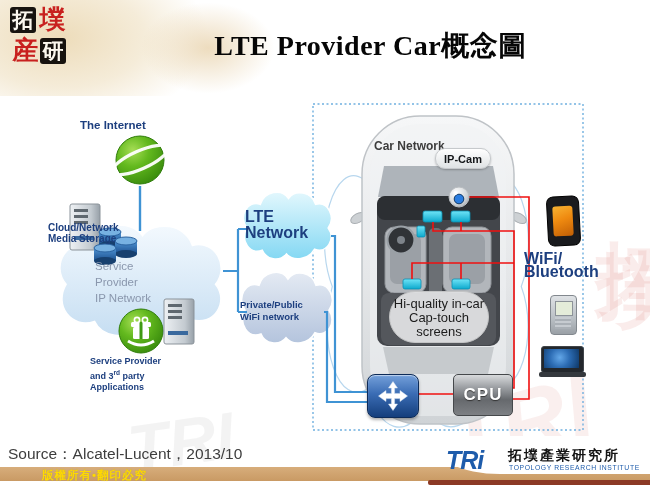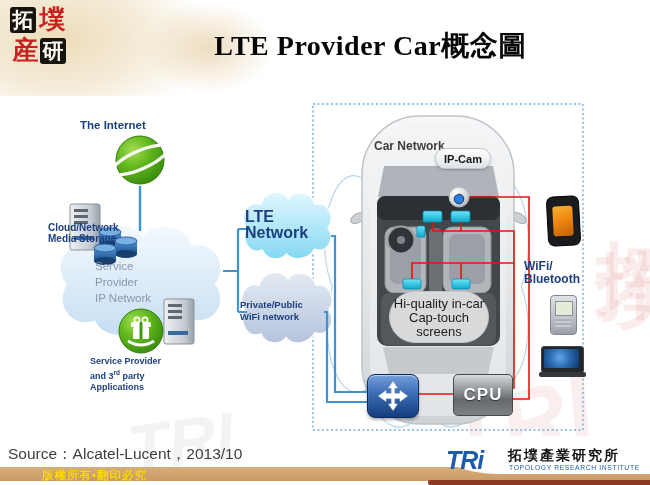--- a/index.html
+++ b/index.html
@@ -296,21 +296,21 @@
     <svg width="34" height="34" viewBox="0 0 34 34">
       <path d="M17 2.5 L21.5 9 H18.6 V14.4 H24 V11.5 L31.5 17 L24 22.5 V19.6 H18.6 V25 H21.5 L17 31.5 L12.5 25 H15.4 V19.6 H10 V22.5 L2.5 17 L10 11.5 V14.4 H15.4 V9 H12.5 Z" fill="#ffffff" stroke="#d7e4f5" stroke-width=".5"></path>
     </svg>
   </div>
 
   <div class="cpu">CPU</div>
 
   <div class="psp">
       <div class="scr"></div>
     </div>
-  <div class="lbl" style="left:524px;top:260px;width:74px;font-size:12px;line-height:13px;">
+  <div class="lbl" style="left:524px;top:252px;width:74px;font-size:16px;line-height:13px;">
     <div>WiFi/</div>
     <div>Bluetooth</div>
   </div>
   <div class="phone">
     <div class="scr"></div>
       <div class="keys"></div>
   </div>
   <div class="laptop">
     <div class="scr"></div>
       <div class="glow"></div>

